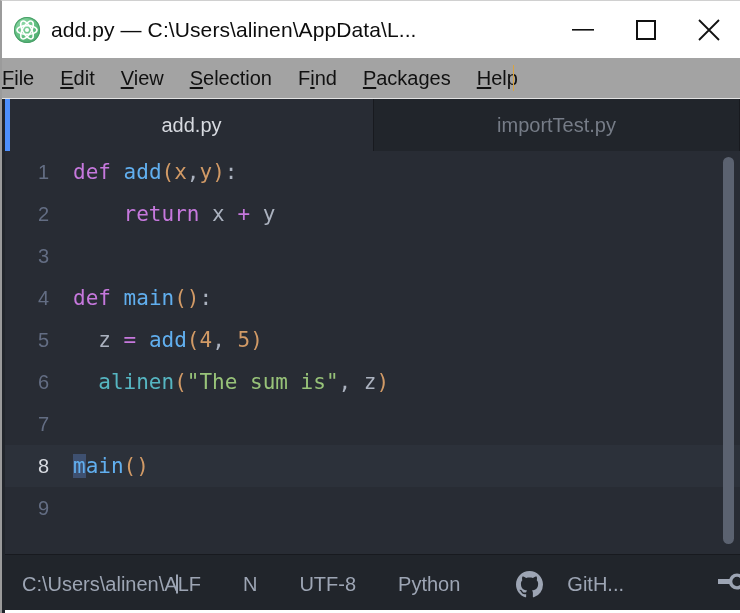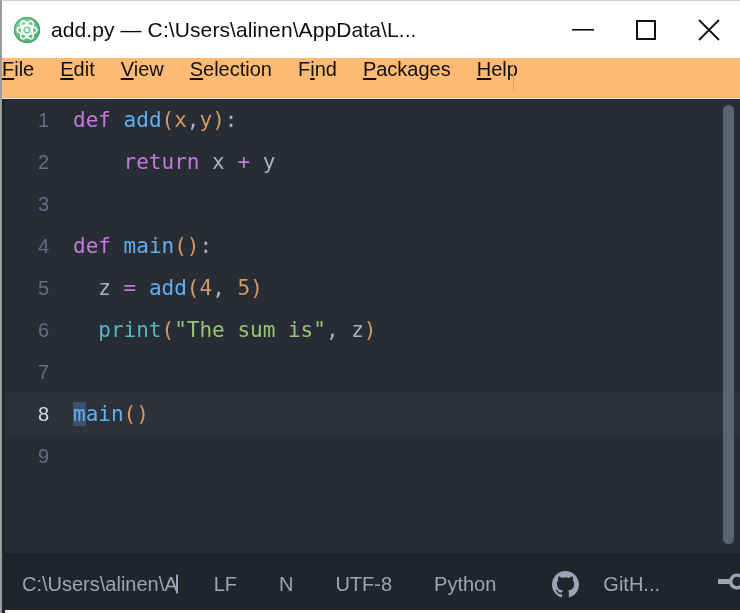--- a/index.html
+++ b/index.html
@@ -43,22 +43,22 @@
   }
   .win-btn{
     width:63px;height:57px;
     display:flex;align-items:center;justify-content:center;
     cursor:default;
   }
   .win-btn svg{display:block;}
   
   .menubar{
     height:40px;flex:0 0 40px;
-    background:#fdba74;
-    display:flex;align-items:flex-start;
+    background:#a3a3a3;
+    display:flex;align-items:center;
     border-bottom:1px solid #e3e3e3;
     position:relative;
   }
   .menu-item{
     font-size:20px;color:#111;
     margin-right:26px;
     white-space:nowrap;
     cursor:default;
   }
   .menu-item u{text-decoration:underline;text-underline-offset:2px;}
@@ -169,21 +169,21 @@
   }
   .sb-item{
     display:flex;align-items:center;
     white-space:nowrap;cursor:default;
   }
   .sb-path{margin-left:20px;max-width:182px;overflow:hidden;position:relative;}
   .sb-cut{
     position:absolute;right:0;top:50%;transform:translateY(-50%);
     width:2px;height:19px;background:#9da5b4;
   }
-  .sb-lf{margin-left:36px;}
+  .sb-lf{}
   .sb-n{margin-left:42px;}
   .sb-enc{margin-left:42px;}
   .sb-lang{margin-left:42px;}
   .sb-git{margin-left:56px;gap:15px;}
   .sb-git svg{margin-right:9px;display:block;}
   .sb-branch{position:absolute;right:-12px;top:50%;transform:translateY(-50%);}
   .bottom-edge{
     position:absolute;left:0;right:0;bottom:0;height:3px;background:#ffffff;
   }
 </style>
@@ -228,29 +228,37 @@
     <div class="menu-item"><u>S</u><span>election</span></div>
     <div class="menu-item"><span>F</span><u>i</u><span>nd</span></div>
     <div class="menu-item"><u>P</u><span>ackages</span></div>
     <div class="menu-item"><u>H</u><span>elp</span></div>
     <div class="menu-caret"></div>
   </div>
 
   <div class="atom">
     <div class="left-strip"></div>
 
+    <div class="tabbar">
+      <div class="tab active">
+        <span>add.py</span>
+      </div>
+      <div class="tab inactive">
+        <span>importTest.py</span>
+      </div>
+    </div>
 
     <div class="editor">
       <div class="code-area">
           <div class="line"><div class="gutter">1</div><div class="code"><span class="kw">def</span><span class="punc"> </span><span class="fn">add</span><span class="paren">(</span><span class="param">x</span><span class="punc">,</span><span class="param">y</span><span class="paren">)</span><span class="punc">:</span></div></div>
           <div class="line"><div class="gutter">2</div><div class="code"><span class="punc">    </span><span class="kw">return</span><span class="punc"> </span><span class="var">x</span><span class="punc"> </span><span class="op">+</span><span class="punc"> </span><span class="var">y</span></div></div>
           <div class="line"><div class="gutter">3</div><div class="code"></div></div>
           <div class="line"><div class="gutter">4</div><div class="code"><span class="kw">def</span><span class="punc"> </span><span class="fn">main</span><span class="paren">()</span><span class="punc">:</span></div></div>
           <div class="line"><div class="gutter">5</div><div class="code"><span class="punc">  </span><span class="var">z</span><span class="punc"> </span><span class="op">=</span><span class="punc"> </span><span class="fn">add</span><span class="paren">(</span><span class="num">4</span><span class="punc">,</span><span class="punc"> </span><span class="num">5</span><span class="paren">)</span></div></div>
-          <div class="line"><div class="gutter">6</div><div class="code"><span class="punc">  </span><span class="builtin">print</span><span class="paren">(</span><span class="str">"The sum is"</span><span class="punc">,</span><span class="punc"> </span><span class="var">z</span><span class="paren">)</span></div></div>
+          <div class="line"><div class="gutter">6</div><div class="code"><span class="punc">  </span><span class="builtin">alinen</span><span class="paren">(</span><span class="str">"The sum is"</span><span class="punc">,</span><span class="punc"> </span><span class="var">z</span><span class="paren">)</span></div></div>
           <div class="line"><div class="gutter">7</div><div class="code"></div></div>
           <div class="line current"><div class="gutter">8</div><div class="code"><span class="fn sel">m</span><span class="fn">ain</span><span class="paren">()</span></div></div>
           <div class="line"><div class="gutter">9</div><div class="code"></div></div>
         </div>
       <div class="v-scroll">
         <div class="thumb"></div>
       </div>
     </div>
 
     <div class="statusbar">

